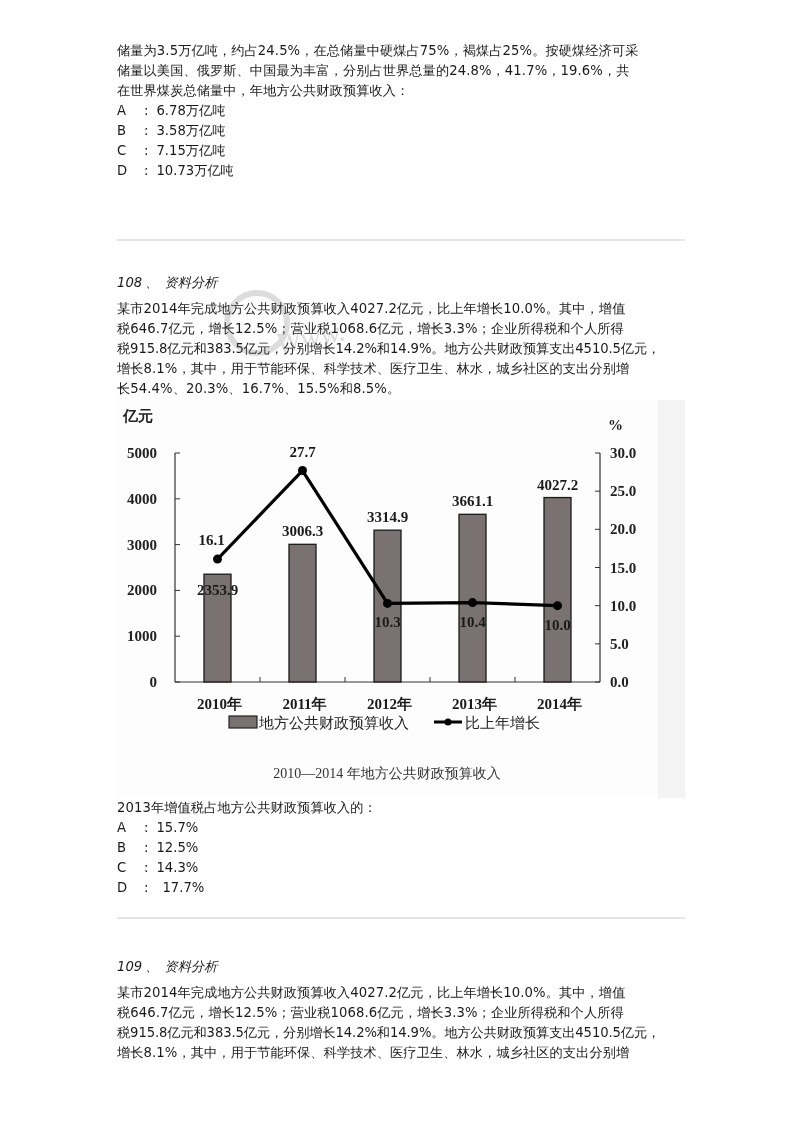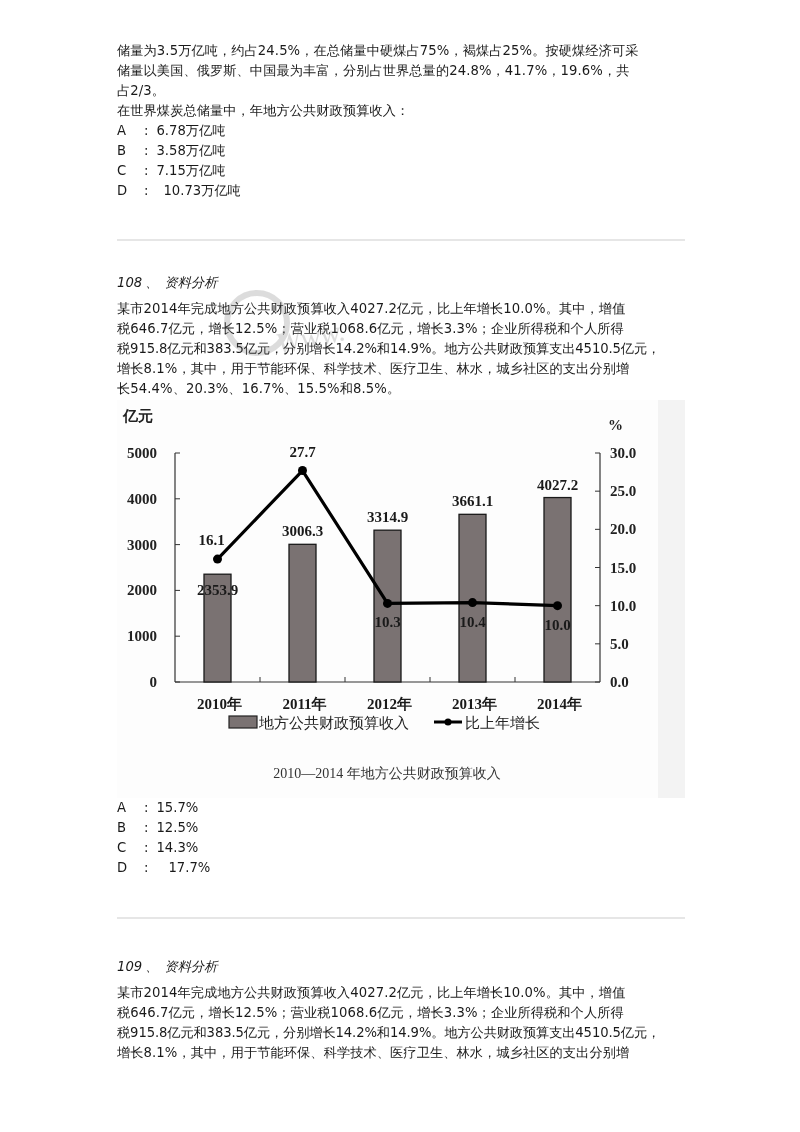--- a/index.html
+++ b/index.html
@@ -19,41 +19,40 @@
   .watermark { position: absolute; left: 100px; top: 285px; width: 190px; height: 120px; pointer-events: none; opacity: 0.22; }
 </style>
 </head>
 <body>
 
 <div class="page">
 
   <div style="position:absolute; top:41px; left:0; width:568px;">
     <p class="para">储量为3.5万亿吨，约占24.5%，在总储量中硬煤占75%，褐煤占25%。按硬煤经济可采</p>
     <p class="para">储量以美国、俄罗斯、中国最为丰富，分别占世界总量的24.8%，41.7%，19.6%，共</p>
-    <p class="para">占2/3。</p>
     <p class="para">在世界煤炭总储量中，年地方公共财政预算收入：</p>
     <div class="opt">
         <span class="key">A</span>
         <span class="colon">:</span>
         <span>6.78万亿吨</span>
       </div>
     <div class="opt">
         <span class="key">B</span>
         <span class="colon">:</span>
         <span>3.58万亿吨</span>
       </div>
     <div class="opt">
         <span class="key">C</span>
         <span class="colon">:</span>
         <span>7.15万亿吨</span>
       </div>
     <div class="opt">
         <span class="key">D</span>
         <span class="colon">:</span>
-        <span style="margin-left:7px">10.73万亿吨</span>
+        <span style="margin-left:0">10.73万亿吨</span>
       </div>
   </div>
 
   <div class="sep" style="position:absolute; top:239px; left:0;"></div>
 
   <div style="position:absolute; top:273px; left:0; width:568px;">
     <div class="qhead">
       <span>108</span><span style="margin-left:3px">、</span>
       <span style="margin-left:2px">资料分析</span>
     </div>
@@ -147,39 +146,40 @@
         <text x="142" y="328" font-size="15" fill="#222">地方公共财政预算收入</text>
         <line x1="317" y1="322" x2="345" y2="322" stroke="#000" stroke-width="3"></line>
         <circle cx="331" cy="322" r="3.5" fill="#000"></circle>
         <text x="348" y="328" font-size="15" fill="#222">比上年增长</text>
       </g>
       <text x="270" y="378" font-size="14" fill="#333" text-anchor="middle">2010—2014 年地方公共财政预算收入</text>
     </svg>
   </div>
 
   <div style="position:absolute; top:798px; left:0; width:568px;">
+    <p class="para">2013年增值税占地方公共财政预算收入的：</p>
     <div class="opt">
         <span class="key">A</span>
         <span class="colon">:</span>
         <span>15.7%</span>
       </div>
     <div class="opt">
         <span class="key">B</span>
         <span class="colon">:</span>
         <span>12.5%</span>
       </div>
     <div class="opt">
         <span class="key">C</span>
         <span class="colon">:</span>
         <span>14.3%</span>
       </div>
     <div class="opt">
         <span class="key">D</span>
         <span class="colon">:</span>
-        <span style="margin-left:12px">17.7%</span>
+        <span style="margin-left:6px">17.7%</span>
       </div>
   </div>
 
   <div class="sep" style="position:absolute; top:917px; left:0;"></div>
 
   <div style="position:absolute; top:957px; left:0; width:568px;">
     <div class="qhead">
       <span>109</span><span style="margin-left:3px">、</span>
       <span style="margin-left:2px">资料分析</span>
     </div>

